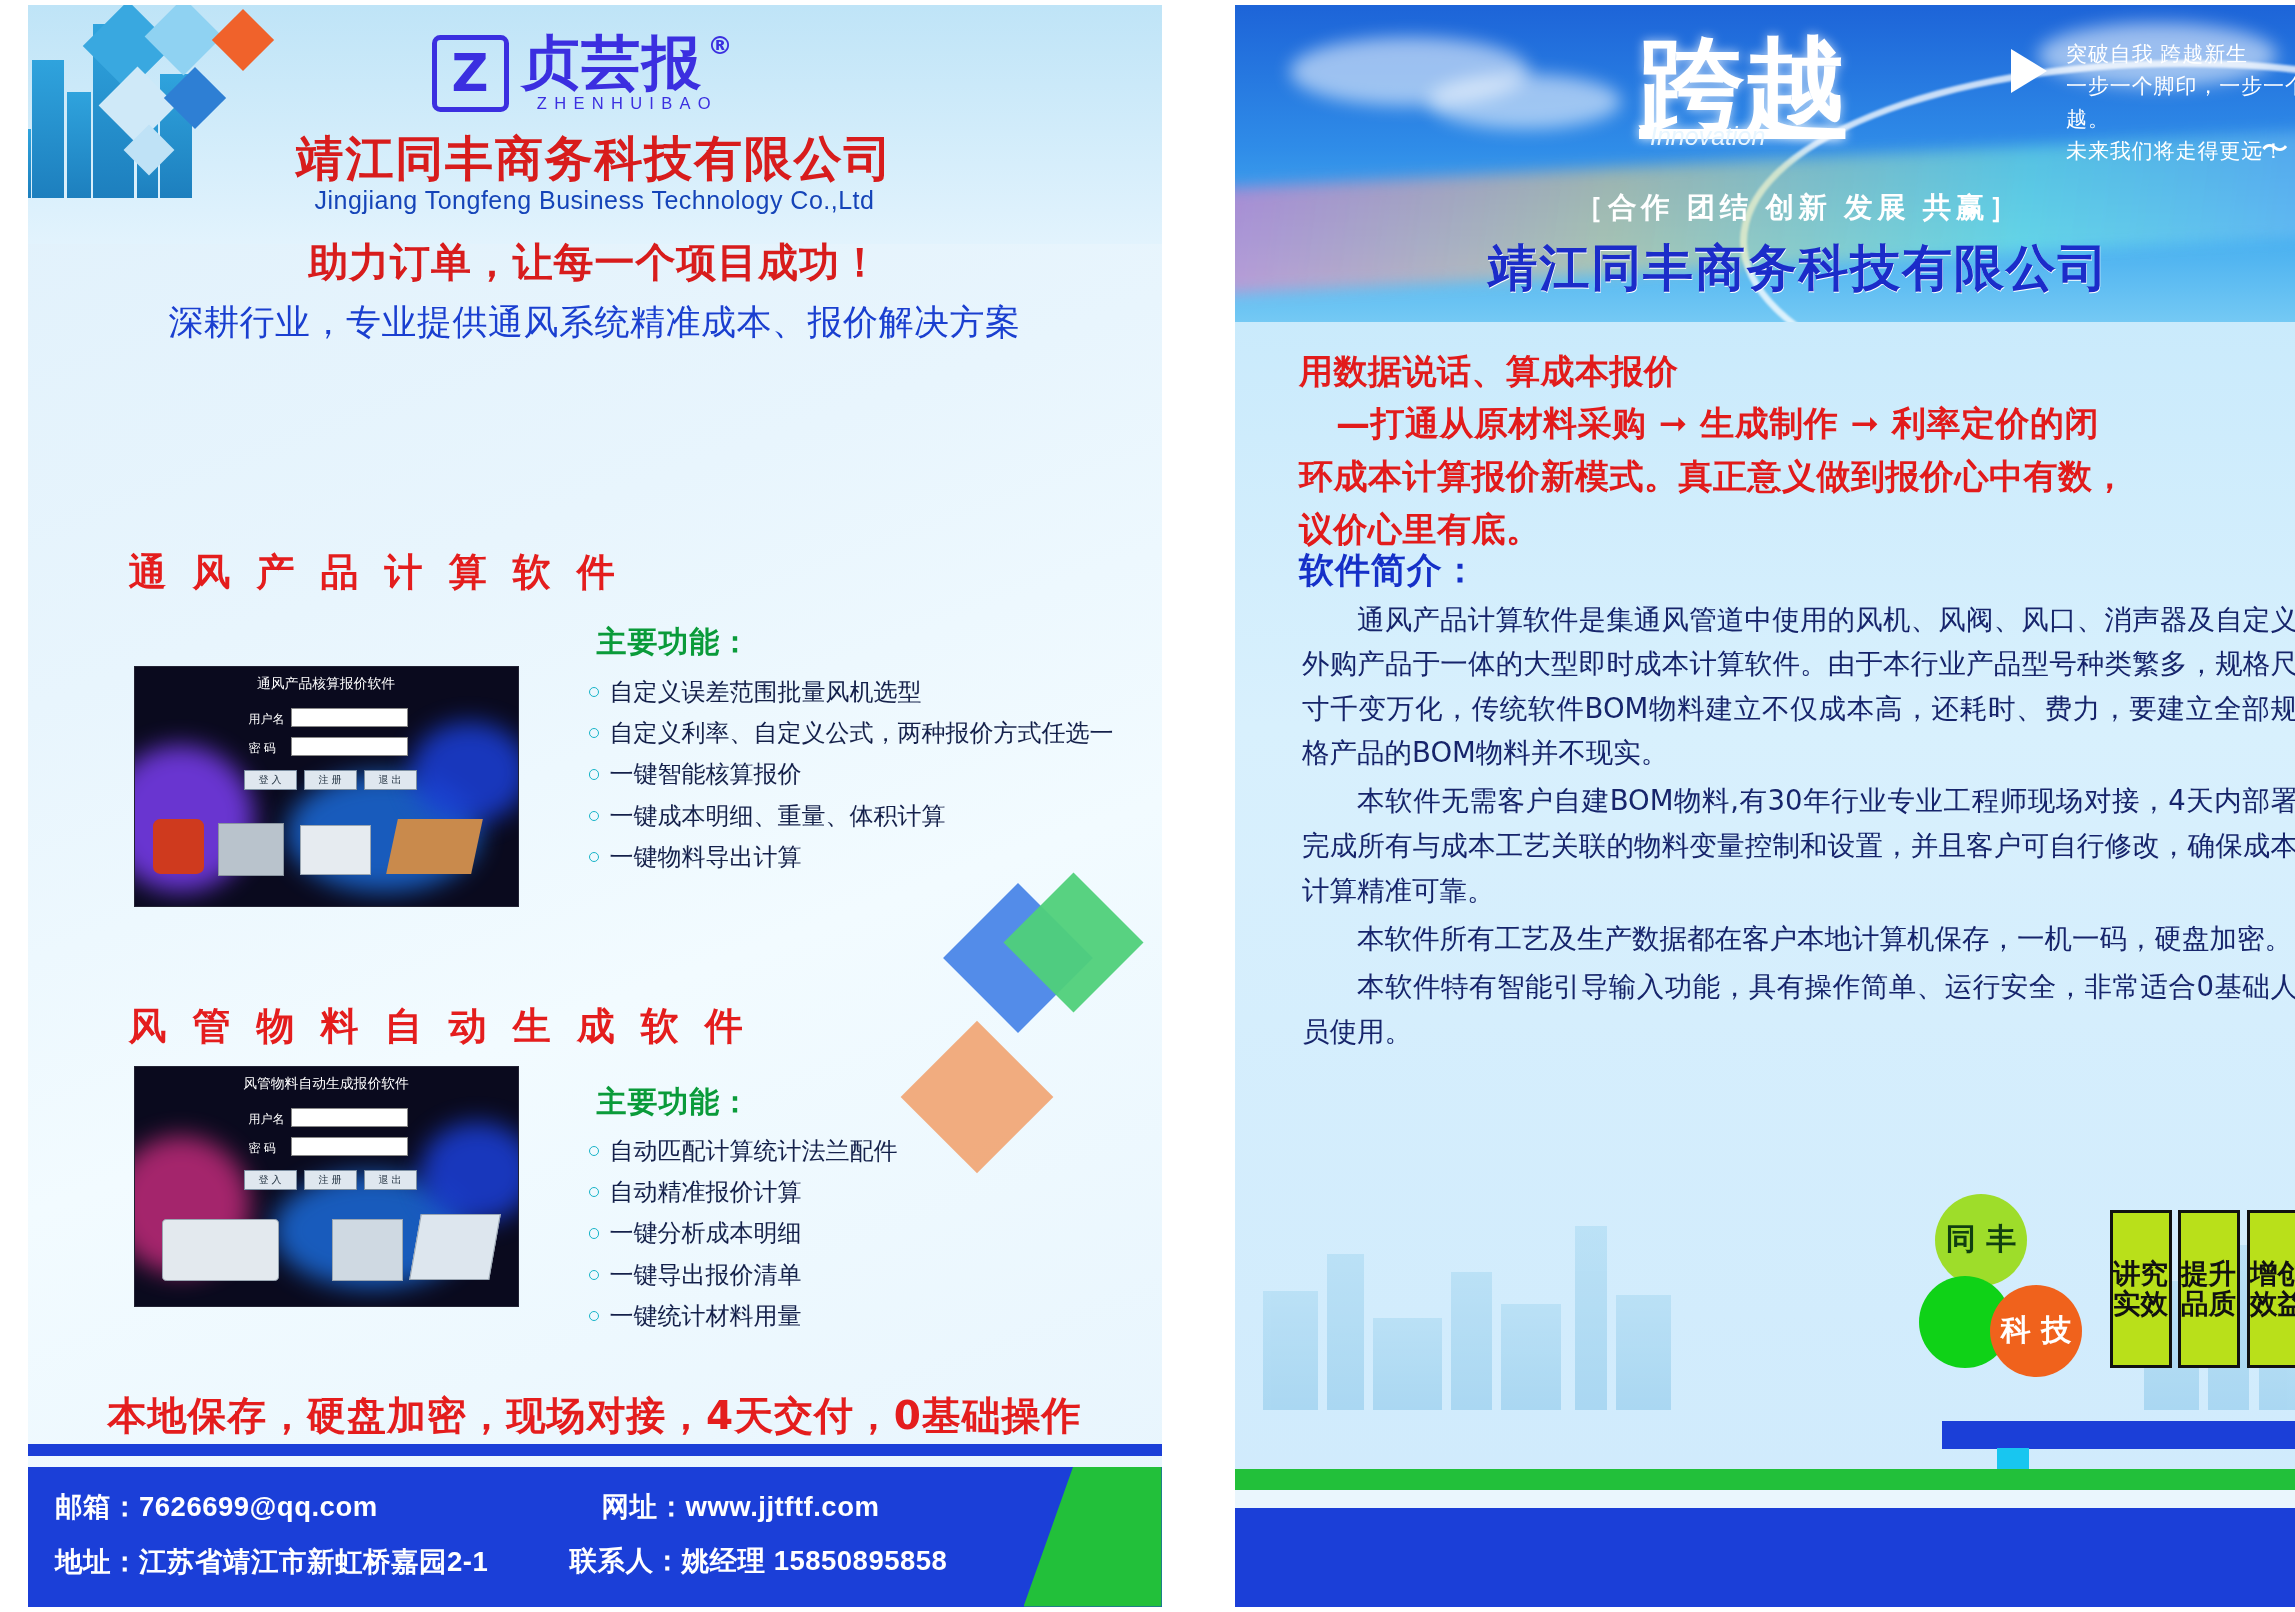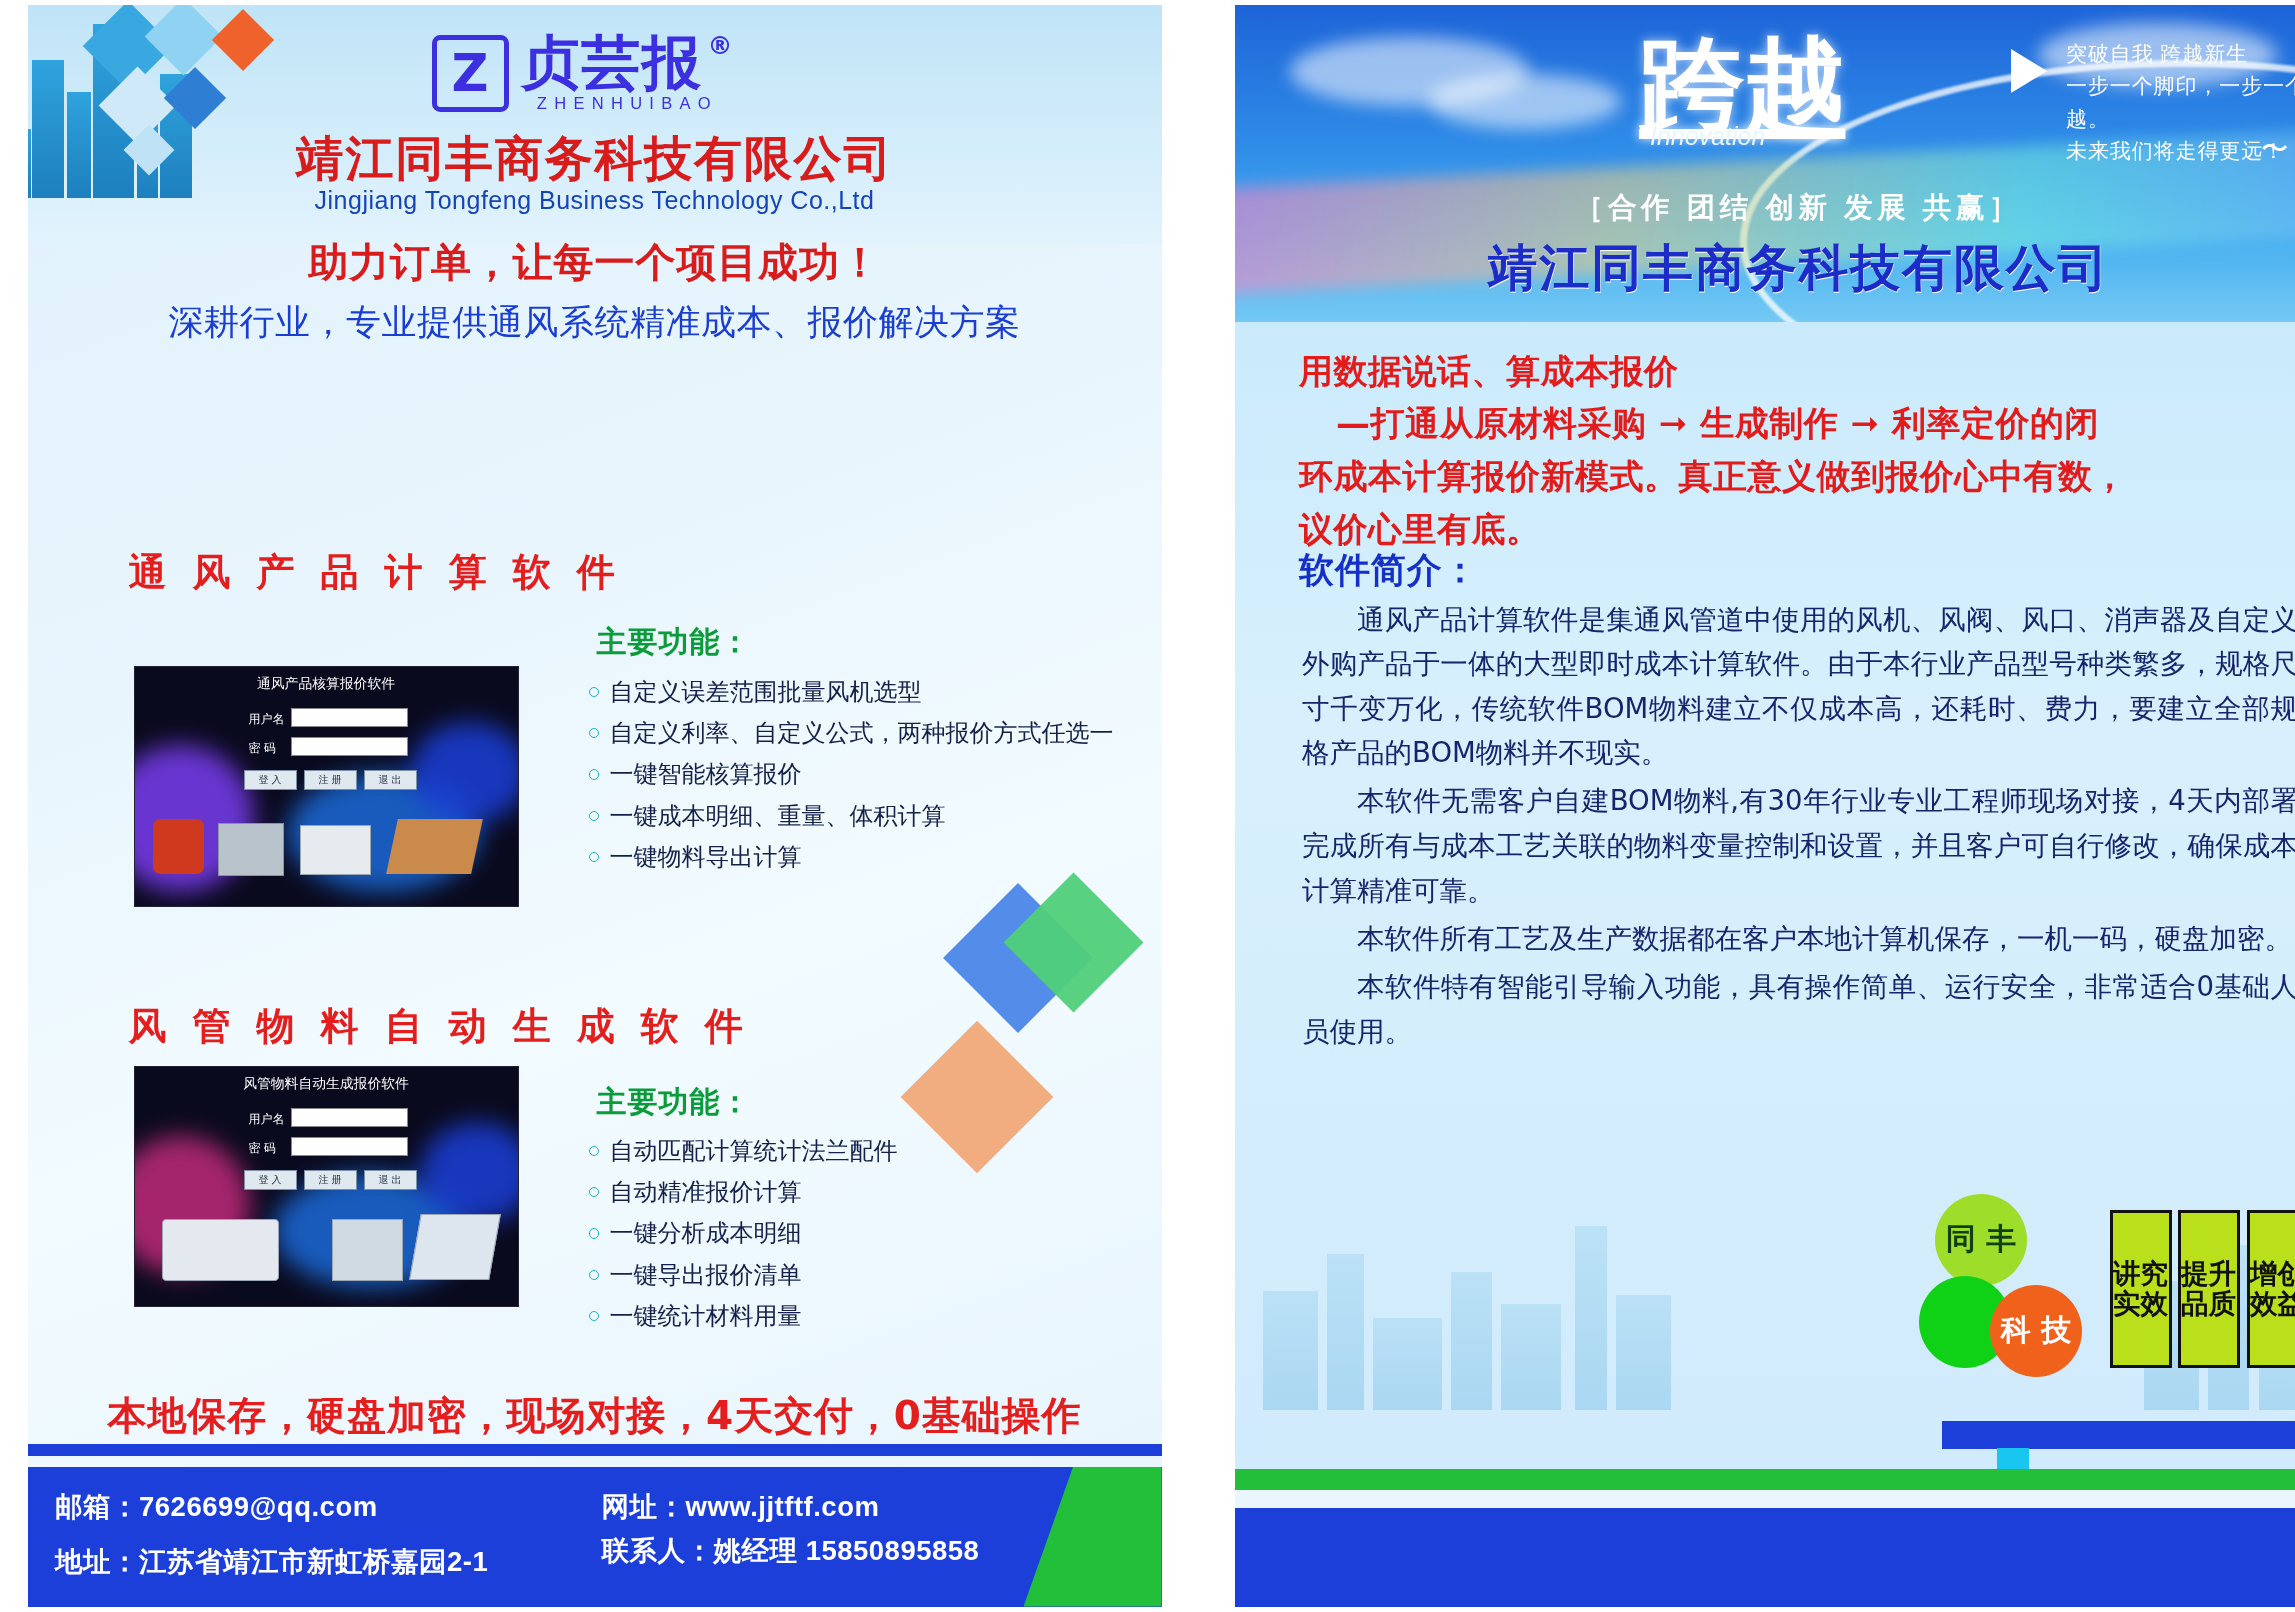--- a/index.html
+++ b/index.html
@@ -70,21 +70,21 @@
   .deco-sq{position:absolute;}
   .bottom-red{position:absolute;left:0;top:1384px;width:1134px;text-align:center;
     font-size:39px;font-weight:bold;color:#e41d1d;letter-spacing:0.9px;
     font-family:"DejaVu Sans","Liberation Sans",sans-serif;}
   .blue-rule{position:absolute;left:0;top:1439px;width:1134px;height:12px;background:#1b3fd8;}
   .footer{position:absolute;left:0;top:1462px;width:1134px;height:140px;background:#1b3fd8;color:#fff;}
   .footer .row{position:absolute;font-size:27.5px;letter-spacing:0.5px;font-weight:bold;}
   .footer .r1{left:27.5px;top:22px;}
   .footer .r1b{left:574px;top:22px;}
   .footer .r2{left:27.5px;top:77px;}
-  .footer .r2b{left:542px;top:66px;margin-left:32px;}
+  .footer .r2b{left:542px;top:76px;}
   .green-wedge{position:absolute;right:0;top:1462px;width:138px;height:140px;background:#22c03a;
     clip-path:polygon(36% 0,100% 0,100% 100%,0 100%);}
 
   
   .right-panel{position:absolute;left:1235px;top:4.6px;width:1127px;height:1602px;
     background:linear-gradient(180deg,#bfe6fb 0%,#d8f0fd 45%,#cfeafc 100%);overflow:hidden;}
   .r-header{position:absolute;left:0;top:0;width:100%;height:317px;
     background:linear-gradient(180deg,#1d64d8 0%,#2f8ce8 45%,#49b0f0 75%,#74c9f4 100%);overflow:hidden;}
   .r-header .cloud{position:absolute;background:rgba(255,255,255,.55);border-radius:50%;filter:blur(8.3px);}
   .r-header .rainbow{position:absolute;left:-37px;top:152px;width:1240px;height:106px;

